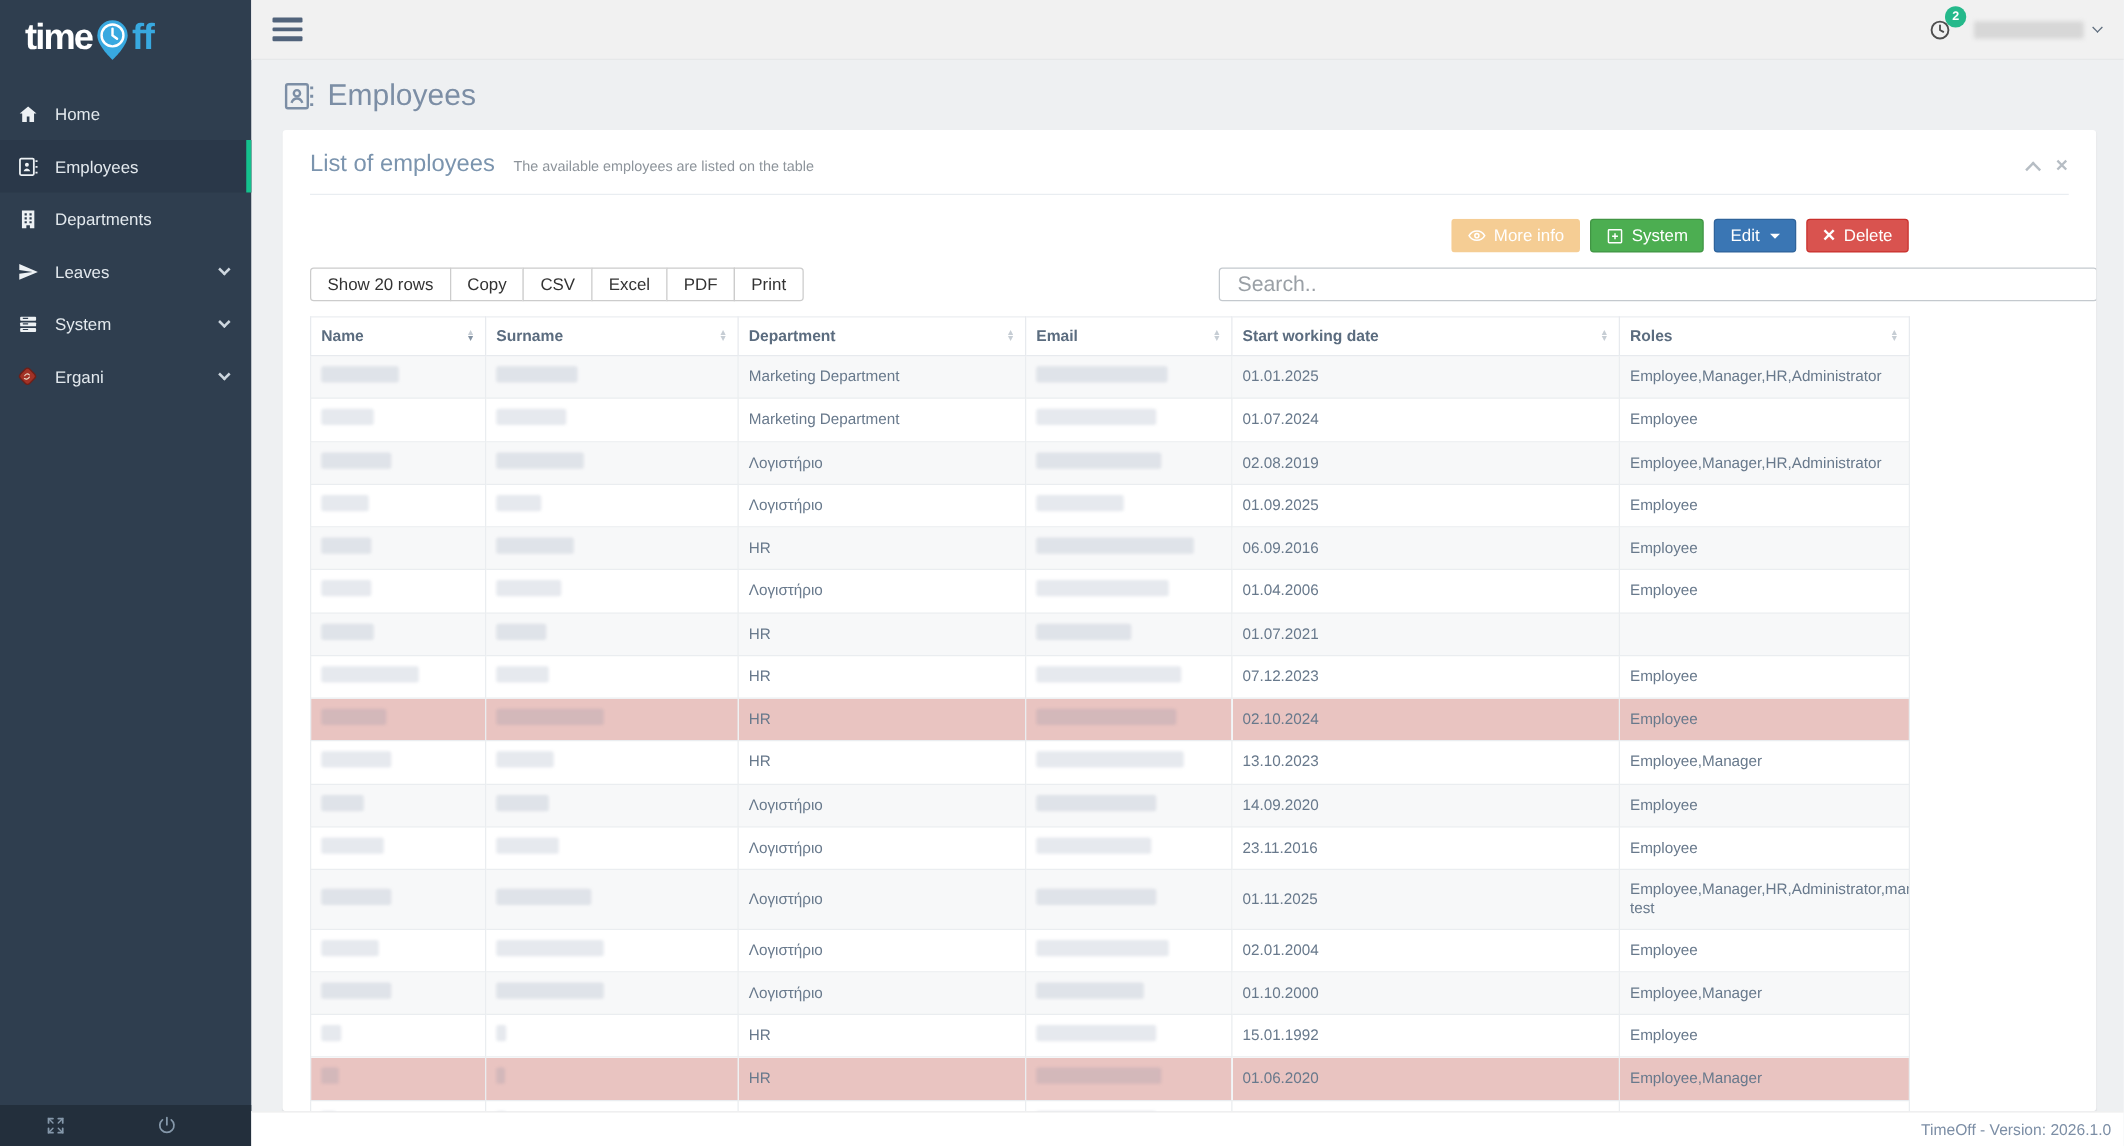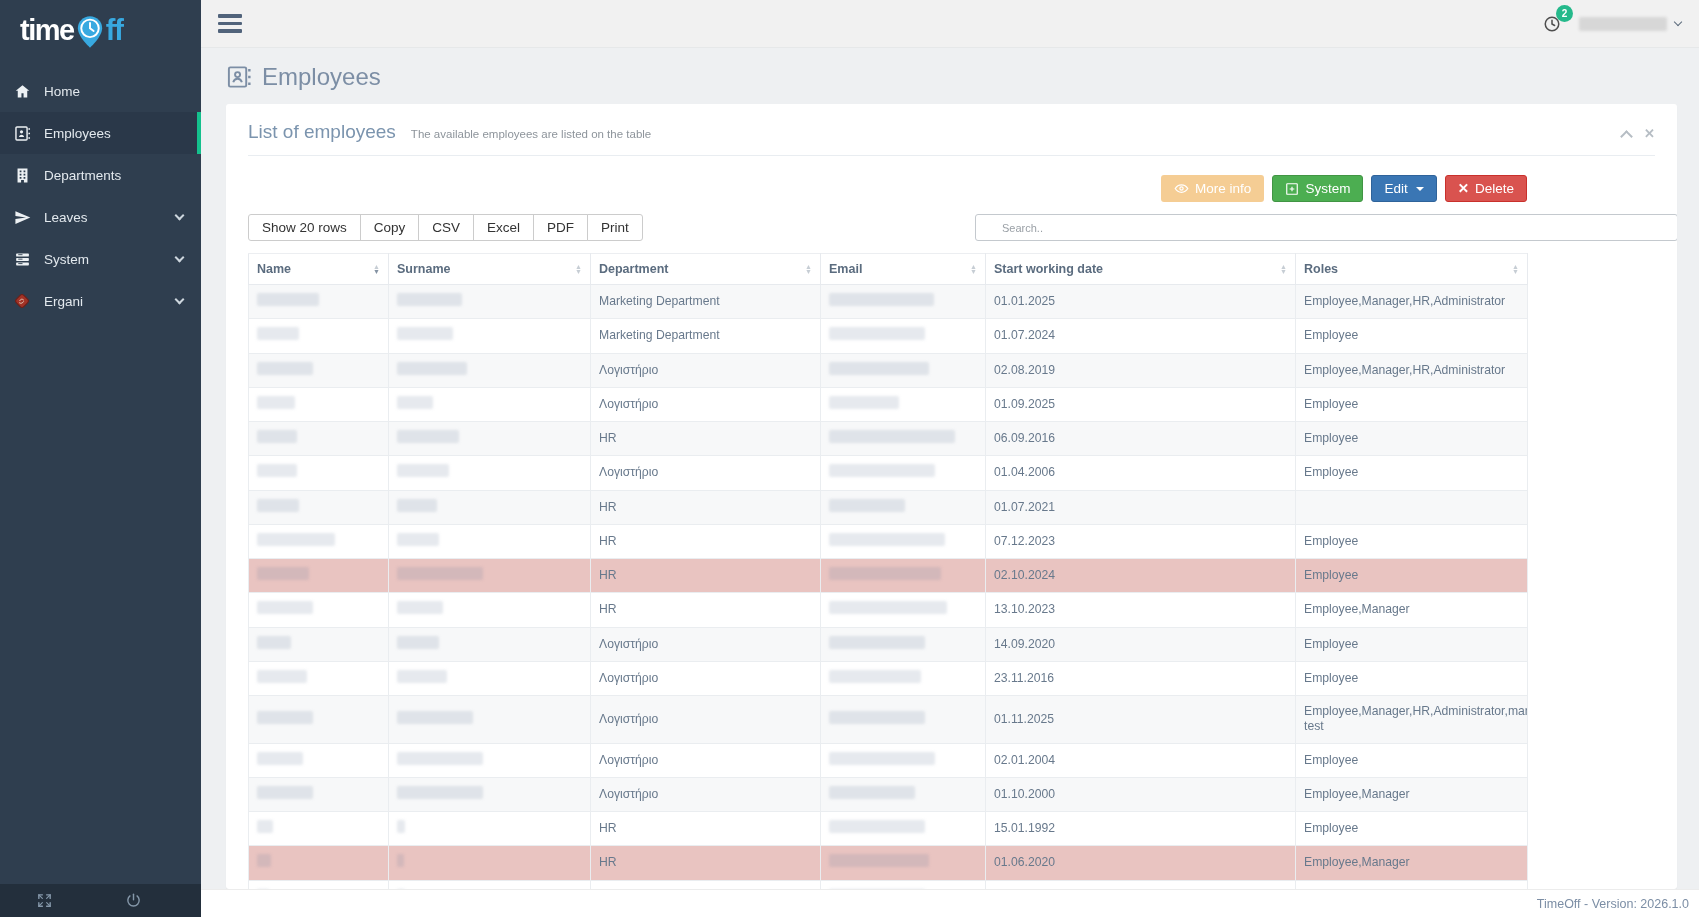--- a/index.html
+++ b/index.html
@@ -65,22 +65,22 @@
   .btn-danger  { background:var(--btn-delete,#d9534f); border-color:#c9302c; }
   .btn .caret-dn { width:0; height:0; border-left:4px solid transparent; border-right:4px solid transparent;
          border-top:4px solid #fff; margin-left:2px; }
 
   .controls { display:flex; justify-content:space-between; align-items:flex-start; width:1430px; margin-top:2px; }
   .dt-buttons { display:flex; }
   .dt-btn { background:#fff; border:1px solid #ccc; color:#333; font-size:13.5px; padding:5px 13px; height:27px;
             margin-left:-1px; cursor:pointer; white-space:nowrap; }
   .dt-btn:first-child { border-radius:3px 0 0 3px; margin-left:0; }
   .dt-btn:last-child { border-radius:0 3px 3px 0; }
-  .search-input { width:703px; height:27px; border:1px solid #c4c9ce; border-radius:3px; padding:4px 26px;
-            font-size:11px; color:#8b5cf6; font-family:"Liberation Sans",sans-serif; }
+  .search-input { width:703px; height:27px; border:1px solid #c4c9ce; border-radius:3px; padding:4px 14px;
+            font-size:17px; color:#8b5cf6; font-family:"Liberation Sans",sans-serif; }
   .search-input::placeholder { color:#9aa0a6; }
 
   table.emp { margin-top:12px; width:1279px; border-collapse:collapse; table-layout:fixed; }
   table.emp th { text-align:left; font-size:12.5px; color:#5b6c7f; font-weight:bold; padding:8px 8px;
             border:1px solid #e7eaee; border-top:1px solid #eceef1; cursor:pointer; }
   table.emp td { font-size:12.2px; color:#68798c; padding:8px 8px; border:1px solid #eaedf0; vertical-align:middle;
             line-height:1.25; overflow:hidden; }
   table.emp tbody tr:nth-child(odd) { background:#f7f8f9; }
   table.emp tbody tr.danger, table.emp tbody tr.danger td { background:var(--danger-row,#e9c4c1); }
   .sort { float:right; display:flex; flex-direction:column; font-size:7px; line-height:5px; color:#c6cdd4;

